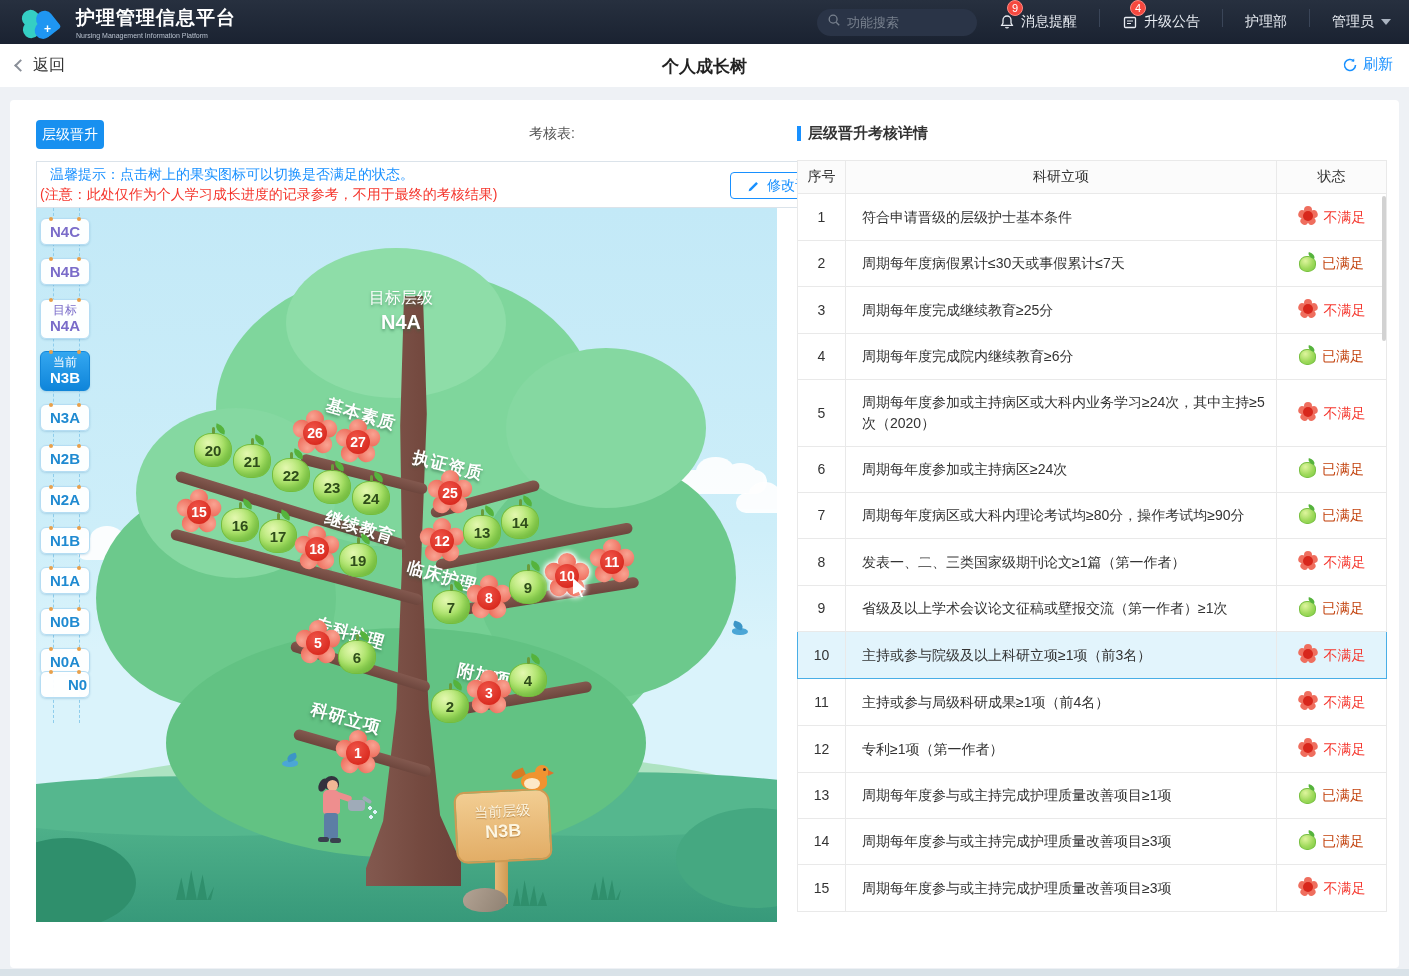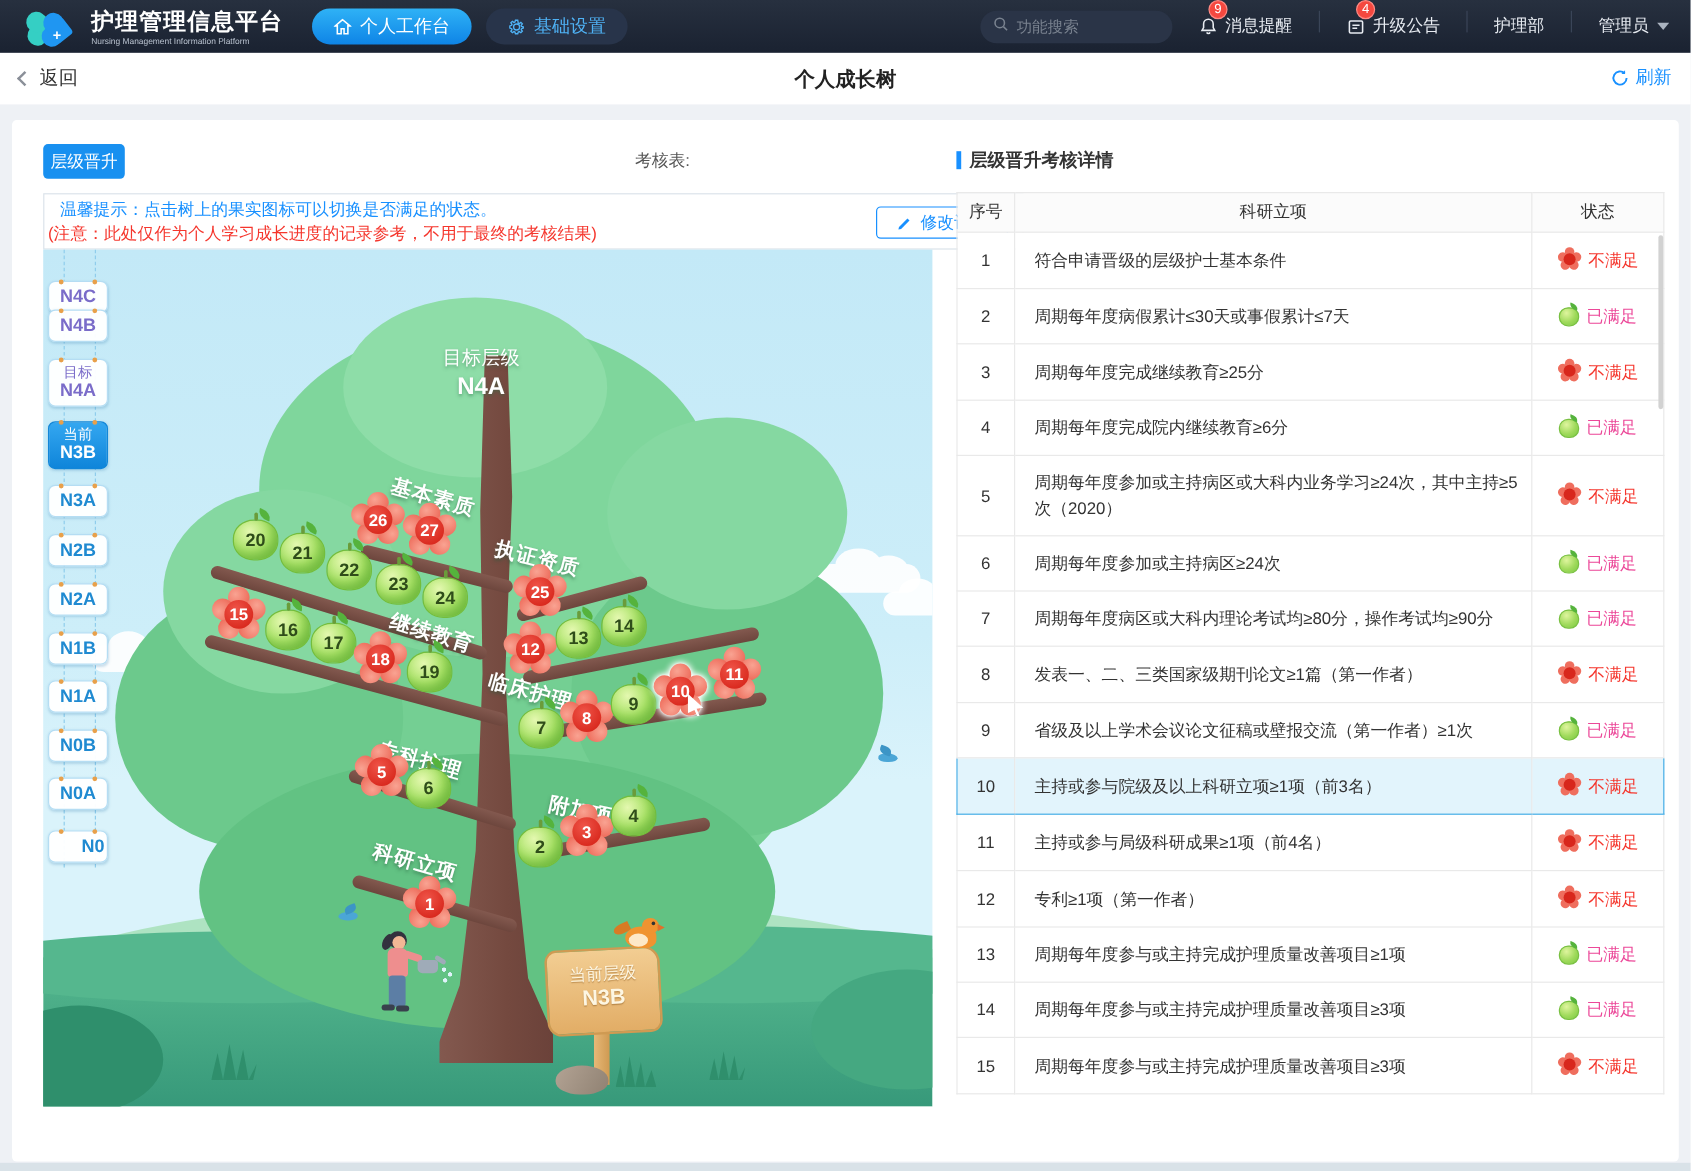--- a/index.html
+++ b/index.html
@@ -170,21 +170,21 @@
   .assess th { height:33px; background:#fbfbfb; border:1px solid #e9e9e9; font-size:14px; color:#333; font-weight:400; }
   .assess td { border:1px solid #e9e9e9; font-size:14px; color:#333; padding:12px 8px; line-height:21px; background:#fff; }
   .assess .col-no { width:48px; } .assess .col-status { width:110px; }
   .assess td.c-no { text-align:center; }
   .assess td.c-content { padding-left:16px; }
   .assess td.c-status { text-align:center; white-space:nowrap; }
   .assess tr.highlight td { background:#e2f4fc; }
   .assess tr.highlight td { border-top:1px solid #49aee6; border-bottom:1px solid #49aee6; }
   .assess tr.highlight td:first-child { border-left:1px solid #49aee6; }
   .assess tr.highlight td:last-child { border-right:1px solid #49aee6; }
-  .status-text.bad { color:#f5362d; } .status-text.ok { color:#ec4899;margin-top:48px; }
+  .status-text.bad { color:#f5362d; } .status-text.ok { color:#c2410c;margin-top:48px; }
   .mini-ic { display:inline-block; vertical-align:-4px; margin-right:6px; }
   .mini-apple { position:relative; width:17px; height:16px; border-radius:46%;
     background:radial-gradient(circle at 36% 28%,#dff59e,#a0da5c 55%,#82cd47 90%); border:1px solid #79c042; }
   .mini-apple::after { content:''; position:absolute; top:-4px; left:8px; width:7px; height:5px; background:#55b33c; border-radius:0 90% 10% 90%; transform:rotate(15deg); }
   .mini-flower { position:relative; width:20px; height:20px; }
   .mini-flower i { position:absolute; left:6px; top:6px; width:8px; height:8px; border-radius:50%; background:#ef6e5e; }
   .mini-flower b { position:absolute; left:5px; top:5px; width:10px; height:10px; border-radius:50%; background:#d8271c; }
   .scroll-thumb { position:absolute; right:1px; top:36px; width:4px; height:145px; background:#d2d2d2; border-radius:2px; }
 </style>
 </head>
@@ -197,38 +197,20 @@
       <div class="logo">
         <div class="heart teal"></div>
           <div class="heart blue"></div>
           <div class="logo-plus">+</div>
       </div>
       <div class="app-titles">
         <div class="app-title">护理管理信息平台</div>
         <div class="app-sub">Nursing Management Information Platform</div>
       </div>
     </div>
-    <div class="nav-pills">
-      <div class="pill active">
-        <span class="ico">
-          <svg width="15" height="15" viewBox="0 0 16 16">
-              <path d="M8 1.5L1.5 7h1.8v7h3.4v-4.4h2.6V14h3.4V7h1.8z" fill="none" stroke="#fff" stroke-width="1.4"></path>
-            </svg>
-        </span>
-        <span>个人工作台</span>
-      </div>
-      <div class="pill inactive">
-        <span class="ico">
-          <svg width="15" height="15" viewBox="0 0 16 16">
-              <path d="M8 5.3a2.7 2.7 0 1 0 0 5.4 2.7 2.7 0 0 0 0-5.4zm6 2.7l-1.6-.5-.3-.9 1-1.4-1.3-1.3-1.4 1-.9-.3L9 2H7l-.5 1.6-.9.3-1.4-1L2.9 4.2l1 1.4-.3.9L2 7v2l1.6.5.3.9-1 1.4 1.3 1.3 1.4-1 .9.3L7 14h2l.5-1.6.9-.3 1.4 1 1.3-1.3-1-1.4.3-.9L14 9z" fill="none" stroke="#4fb2f5" stroke-width="1.2"></path>
-            </svg>
-        </span>
-        <span>基础设置</span>
-      </div>
-    </div>
     <div class="nav-right">
       <div class="searchbox">
         <span>
           <svg width="14" height="14" viewBox="0 0 16 16">
               <circle cx="7" cy="7" r="4.5" fill="none" stroke="#79828f" stroke-width="1.5"></circle>
               <line x1="10.5" y1="10.5" x2="14" y2="14" stroke="#79828f" stroke-width="1.5"></line>
             </svg>
         </span>
         <input type="text" placeholder="功能搜索" style="">
       </div>
@@ -328,32 +310,32 @@
     <div class="branch" style="left:258px; top:520px; width:142px; transform:rotate(16deg);"></div>
 
     <div class="target-sign">
       <div class="l1">目标层级</div>
       <div class="l2">N4A</div>
     </div>
 
     <div class="hang-line" style="left:17px;"></div>
     <div class="hang-line" style="left:43px;"></div>
     <div id="levels">
-        <div class="level-badge purple" style="top: 26px;">N4C</div>
+        <div class="level-badge purple" style="top: 10px;">N4C</div>
         <div class="level-badge purple" style="top: 50px;">N4B</div>
         <div class="level-badge purple" style="top: 91px;"><span class="pfx">目标</span>N4A</div>
         <div class="level-badge current" style="top: 143px;"><span class="pfx">当前</span>N3B</div>
         <div class="level-badge blue" style="top: 196px;">N3A</div>
         <div class="level-badge blue" style="top: 237px;">N2B</div>
         <div class="level-badge blue" style="top: 278px;">N2A</div>
         <div class="level-badge blue" style="top: 319px;">N1B</div>
         <div class="level-badge blue" style="top: 359px;">N1A</div>
         <div class="level-badge blue" style="top: 400px;">N0B</div>
         <div class="level-badge blue" style="top: 440px;">N0A</div>
-        <div class="level-badge blue" style="top: 484px; padding-left: 25px;">N0</div>
+        <div class="level-badge blue" style="top: 463px; padding-left: 25px;">N0</div>
       </div>
 
     <div id="branch-labels">
         <div class="branch-label" style="left: 289px; top: 195px; transform: rotate(16deg);">基本素质</div>
         <div class="branch-label" style="left: 376px; top: 246px; transform: rotate(14deg);">执证资质</div>
         <div class="branch-label" style="left: 288px; top: 308px; transform: rotate(17deg);">继续教育</div>
         <div class="branch-label" style="left: 370px; top: 357px; transform: rotate(16deg);">临床护理</div>
         <div class="branch-label" style="left: 278px; top: 414px; transform: rotate(16deg);">专科护理</div>
         <div class="branch-label" style="left: 421px; top: 456px; transform: rotate(12deg);">附加项</div>
         <div class="branch-label" style="left: 274px; top: 499px; transform: rotate(16deg);">科研立项</div>

